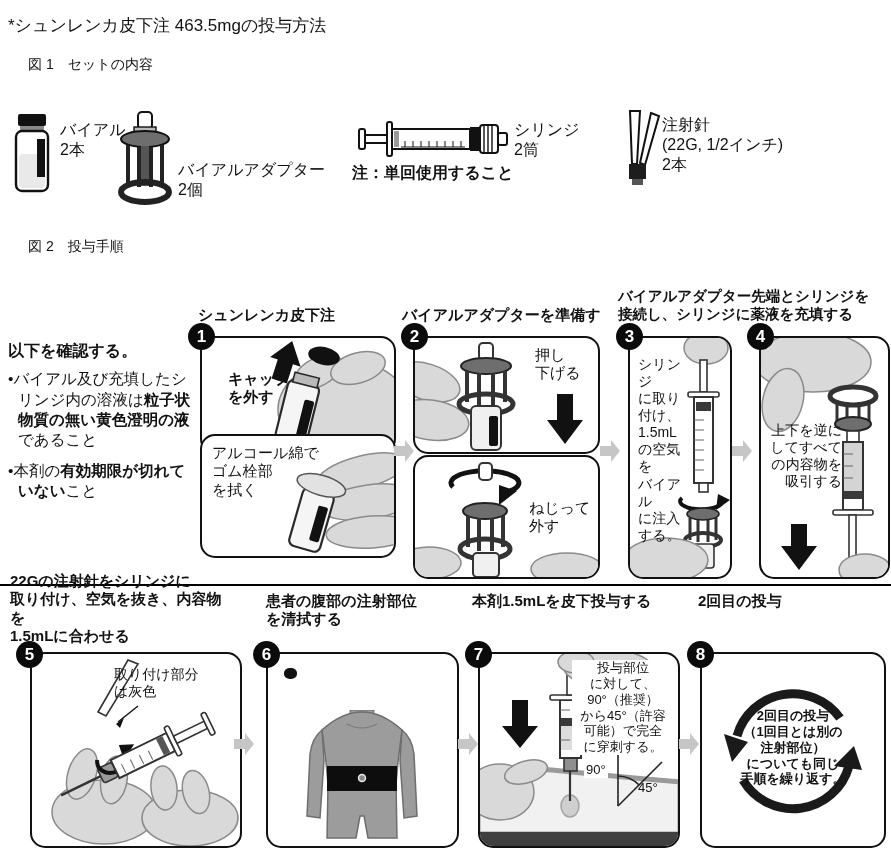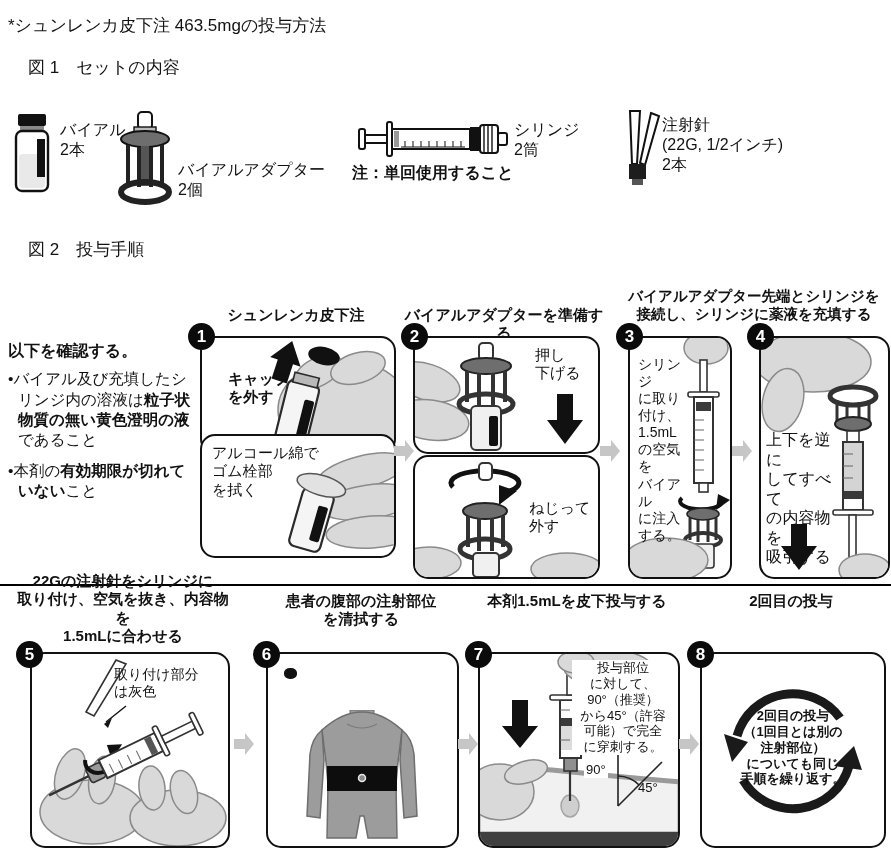--- a/index.html
+++ b/index.html
@@ -1,24 +1,24 @@
 <!DOCTYPE html>
 <html><head>
 <meta charset="utf-8">
 <style>
   html,body{margin:0;padding:0;background:#fff;}
   #page{position:relative;width:891px;height:850px;background:#fff;overflow:hidden;
         font-family:"Liberation Sans","DejaVu Sans",sans-serif;color:#111;}
   .abs{position:absolute;}
   .pre{white-space:pre-line;}
   .title{font-size:17px;font-weight:400;}
-  .figh{font-size:17px;font-weight:400;}
+  .figh{font-size:14px;font-weight:400;}
   .itemlabel{font-size:16px;line-height:1.25;}
   .note{font-size:16px;font-weight:bold;}
-  .hdr{font-weight:bold;font-size:15px;text-align:center;line-height:1.22;}
+  .hdr{font-weight:bold;font-size:15px;text-align:left;line-height:1.22;}
   .panel{position:absolute;background:#fff;border:2.5px solid #111;border-radius:15px;overflow:hidden;}
   .badge{position:absolute;width:27px;height:27px;border-radius:50%;background:#0b0b0b;color:#fff;
          font-weight:bold;font-size:17px;display:flex;align-items:center;justify-content:center;z-index:7;}
   .cap{position:absolute;font-size:15px;line-height:1.22;z-index:4;}
   .flow{position:absolute;z-index:2;}
   .ck{position:absolute;font-size:15.5px;line-height:1.32;}
   .ck .t{font-weight:bold;font-size:16px;margin-bottom:8px;}
   .ck p{margin:0 0 10px 0;padding-left:10px;text-indent:-10px;}
   .divider{position:absolute;left:0;width:891px;border-top:2px solid #000;}
   svg{display:block;}
@@ -219,21 +219,21 @@
       <ellipse cx="36" cy="222" rx="42" ry="22" fill="#d9d9d9" stroke="#8a8a8a" stroke-width="1.5"></ellipse>
     </svg>
   </div>
 
   <svg class="flow" style="left:732px;top:440px;" width="20" height="22" viewBox="0 0 20 22">
     <polygon points="0,6 11,6 11,0 20,11 11,22 11,16 0,16" fill="#c6c6c6"></polygon>
   </svg>
 
   <div class="badge" style="left:747px;top:323px;">4</div>
   <div class="panel" style="left:759px;top:336px;width:127px;height:239px;">
-    <div class="cap pre" style="left:5px;top:92px;width:76px;font-size:16px;">上下を逆に
+    <div class="cap pre" style="left:5px;top:84px;width:76px;font-size:14px;text-align:right;">上下を逆に
 してすべて
 の内容物を
 吸引する</div>
     <svg width="127" height="239" viewBox="0 0 127 239">
       <ellipse cx="52" cy="24" rx="58" ry="30" fill="#d9d9d9" stroke="#8a8a8a" stroke-width="1.5"></ellipse>
       <ellipse cx="22" cy="62" rx="20" ry="32" fill="#d9d9d9" stroke="#8a8a8a" stroke-width="1.5" transform="rotate(14 22 62)"></ellipse>
       <ellipse cx="92" cy="58" rx="23" ry="9" fill="none" stroke="#333" stroke-width="5"></ellipse>
       <line x1="76" y1="62" x2="76" y2="84" stroke="#333" stroke-width="3"></line>
       <line x1="86" y1="64" x2="86" y2="86" stroke="#333" stroke-width="3"></line>
       <line x1="98" y1="64" x2="98" y2="86" stroke="#333" stroke-width="3"></line>
@@ -257,21 +257,21 @@
 
   <div class="abs hdr pre" style="left:10px;top:572px;width:226px;">22Gの注射針をシリンジに
 取り付け、空気を抜き、内容物を
 1.5mLに合わせる</div>
   <div class="abs hdr pre" style="left:266px;top:592px;width:190px;">患者の腹部の注射部位
 を清拭する</div>
   <div class="abs hdr" style="left:472px;top:592px;width:210px;">本剤1.5mLを皮下投与する</div>
   <div class="abs hdr" style="left:698px;top:592px;width:186px;">2回目の投与</div>
 
   <div class="badge" style="left:16px;top:641px;">5</div>
-  <div class="panel" style="left:30px;top:652px;width:196px;height:192px;">
+  <div class="panel" style="left:30px;top:652px;width:196px;height:192px;padding-left:12px;">
     <div class="cap pre" style="left:82px;top:12px;font-size:14px;">取り付け部分
 は灰色</div>
     <svg width="196" height="192" viewBox="0 0 196 192">
       <ellipse cx="60" cy="158" rx="52" ry="32" fill="#d9d9d9" stroke="#8a8a8a" stroke-width="1.5"></ellipse>
       <ellipse cx="146" cy="164" rx="48" ry="28" fill="#d9d9d9" stroke="#8a8a8a" stroke-width="1.5"></ellipse>
       <ellipse cx="38" cy="120" rx="14" ry="26" fill="#d9d9d9" stroke="#8a8a8a" stroke-width="1.5" transform="rotate(18 38 120)"></ellipse>
       <ellipse cx="70" cy="126" rx="13" ry="24" fill="#d9d9d9" stroke="#8a8a8a" stroke-width="1.5" transform="rotate(10 70 126)"></ellipse>
       <ellipse cx="120" cy="134" rx="13" ry="22" fill="#d9d9d9" stroke="#8a8a8a" stroke-width="1.5" transform="rotate(-6 120 134)"></ellipse>
       <ellipse cx="152" cy="138" rx="13" ry="22" fill="#d9d9d9" stroke="#8a8a8a" stroke-width="1.5" transform="rotate(-14 152 138)"></ellipse>
       <path d="M84,6 L94,10 L62,62 L54,58 Z" fill="#fff" stroke="#333" stroke-width="1.6"></path>

